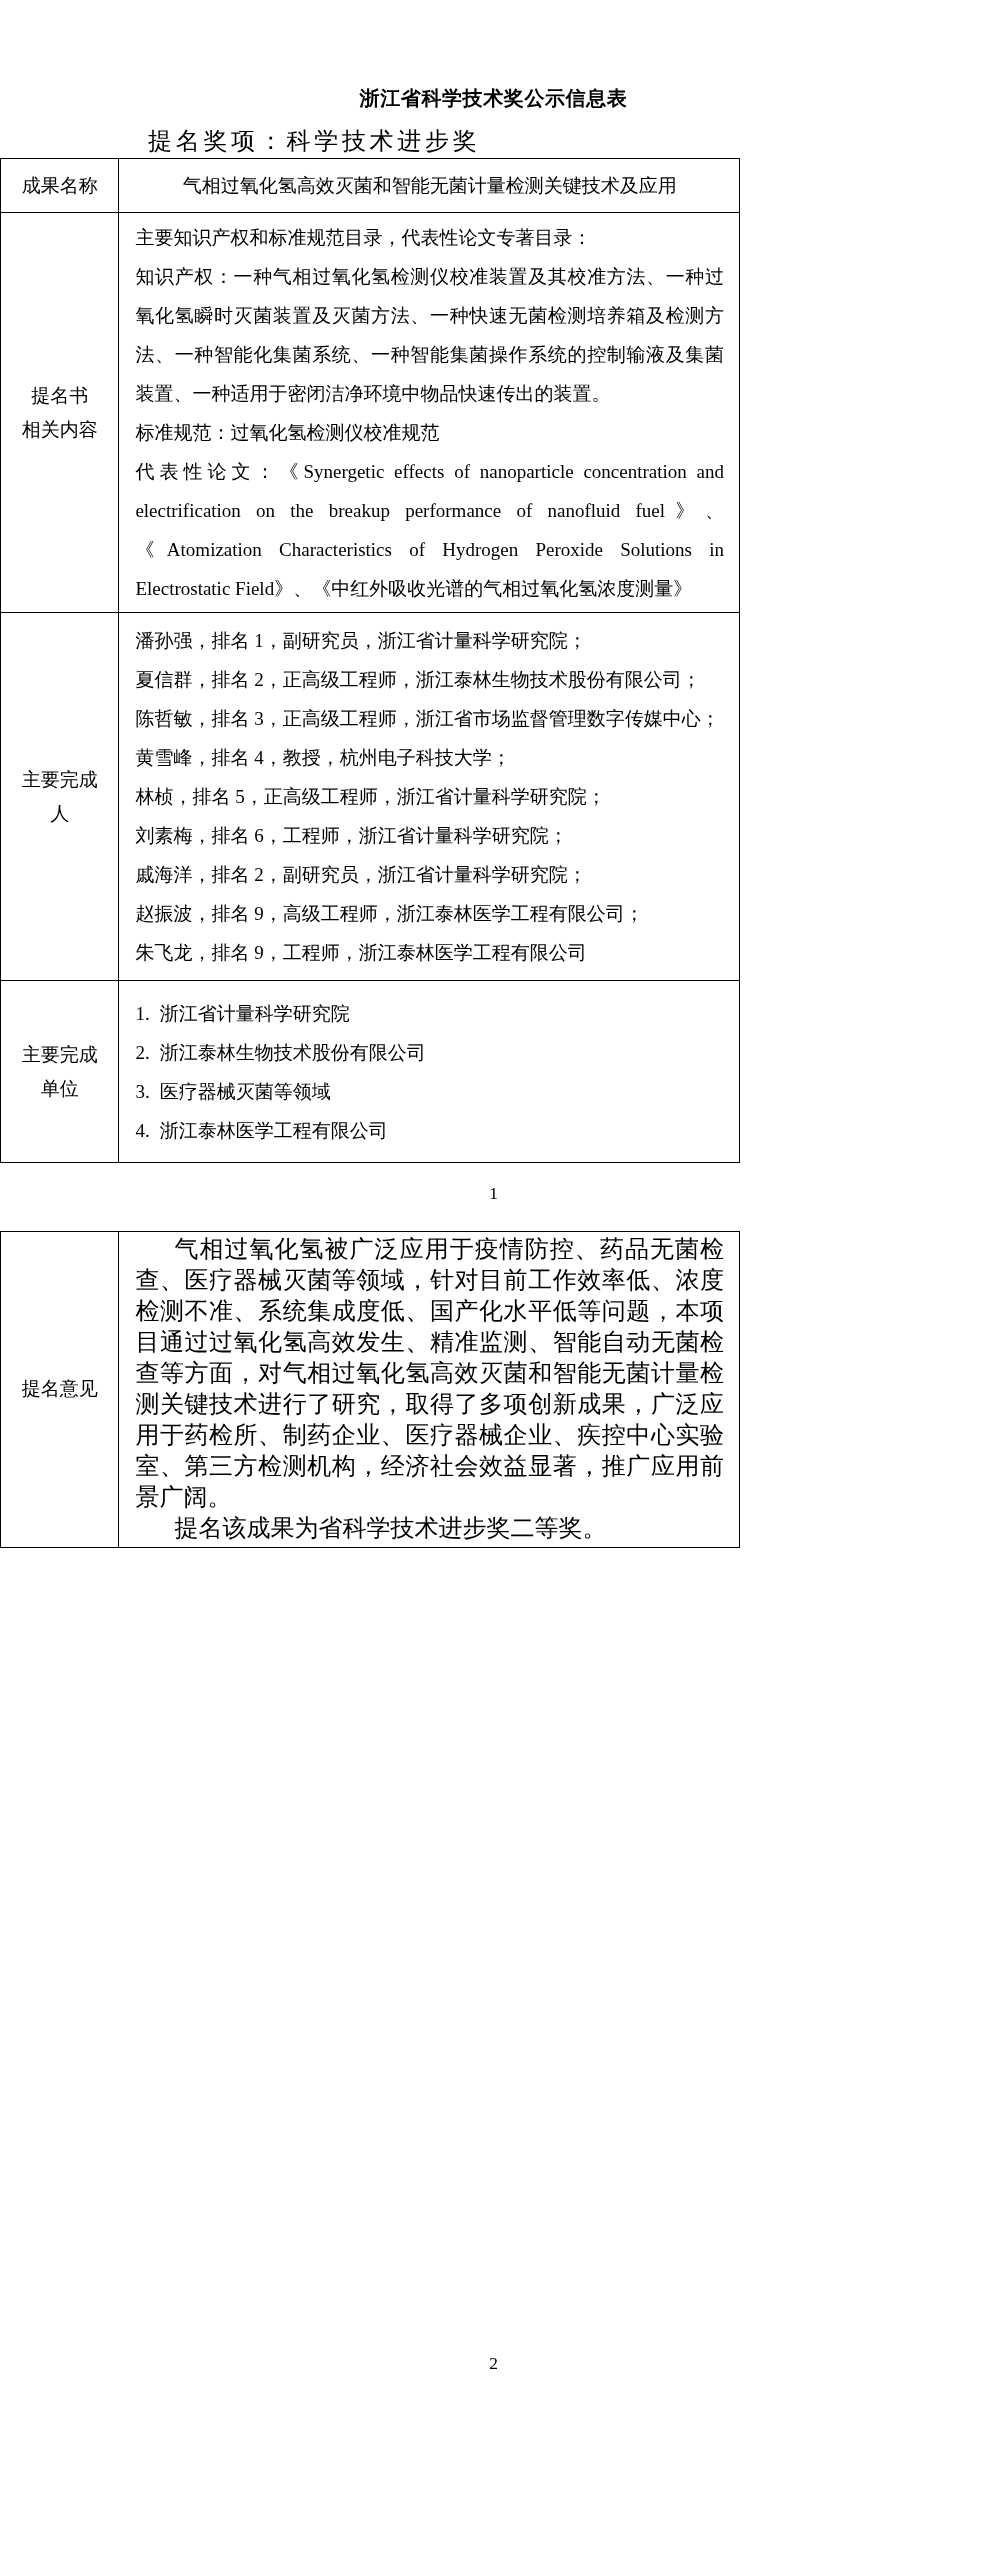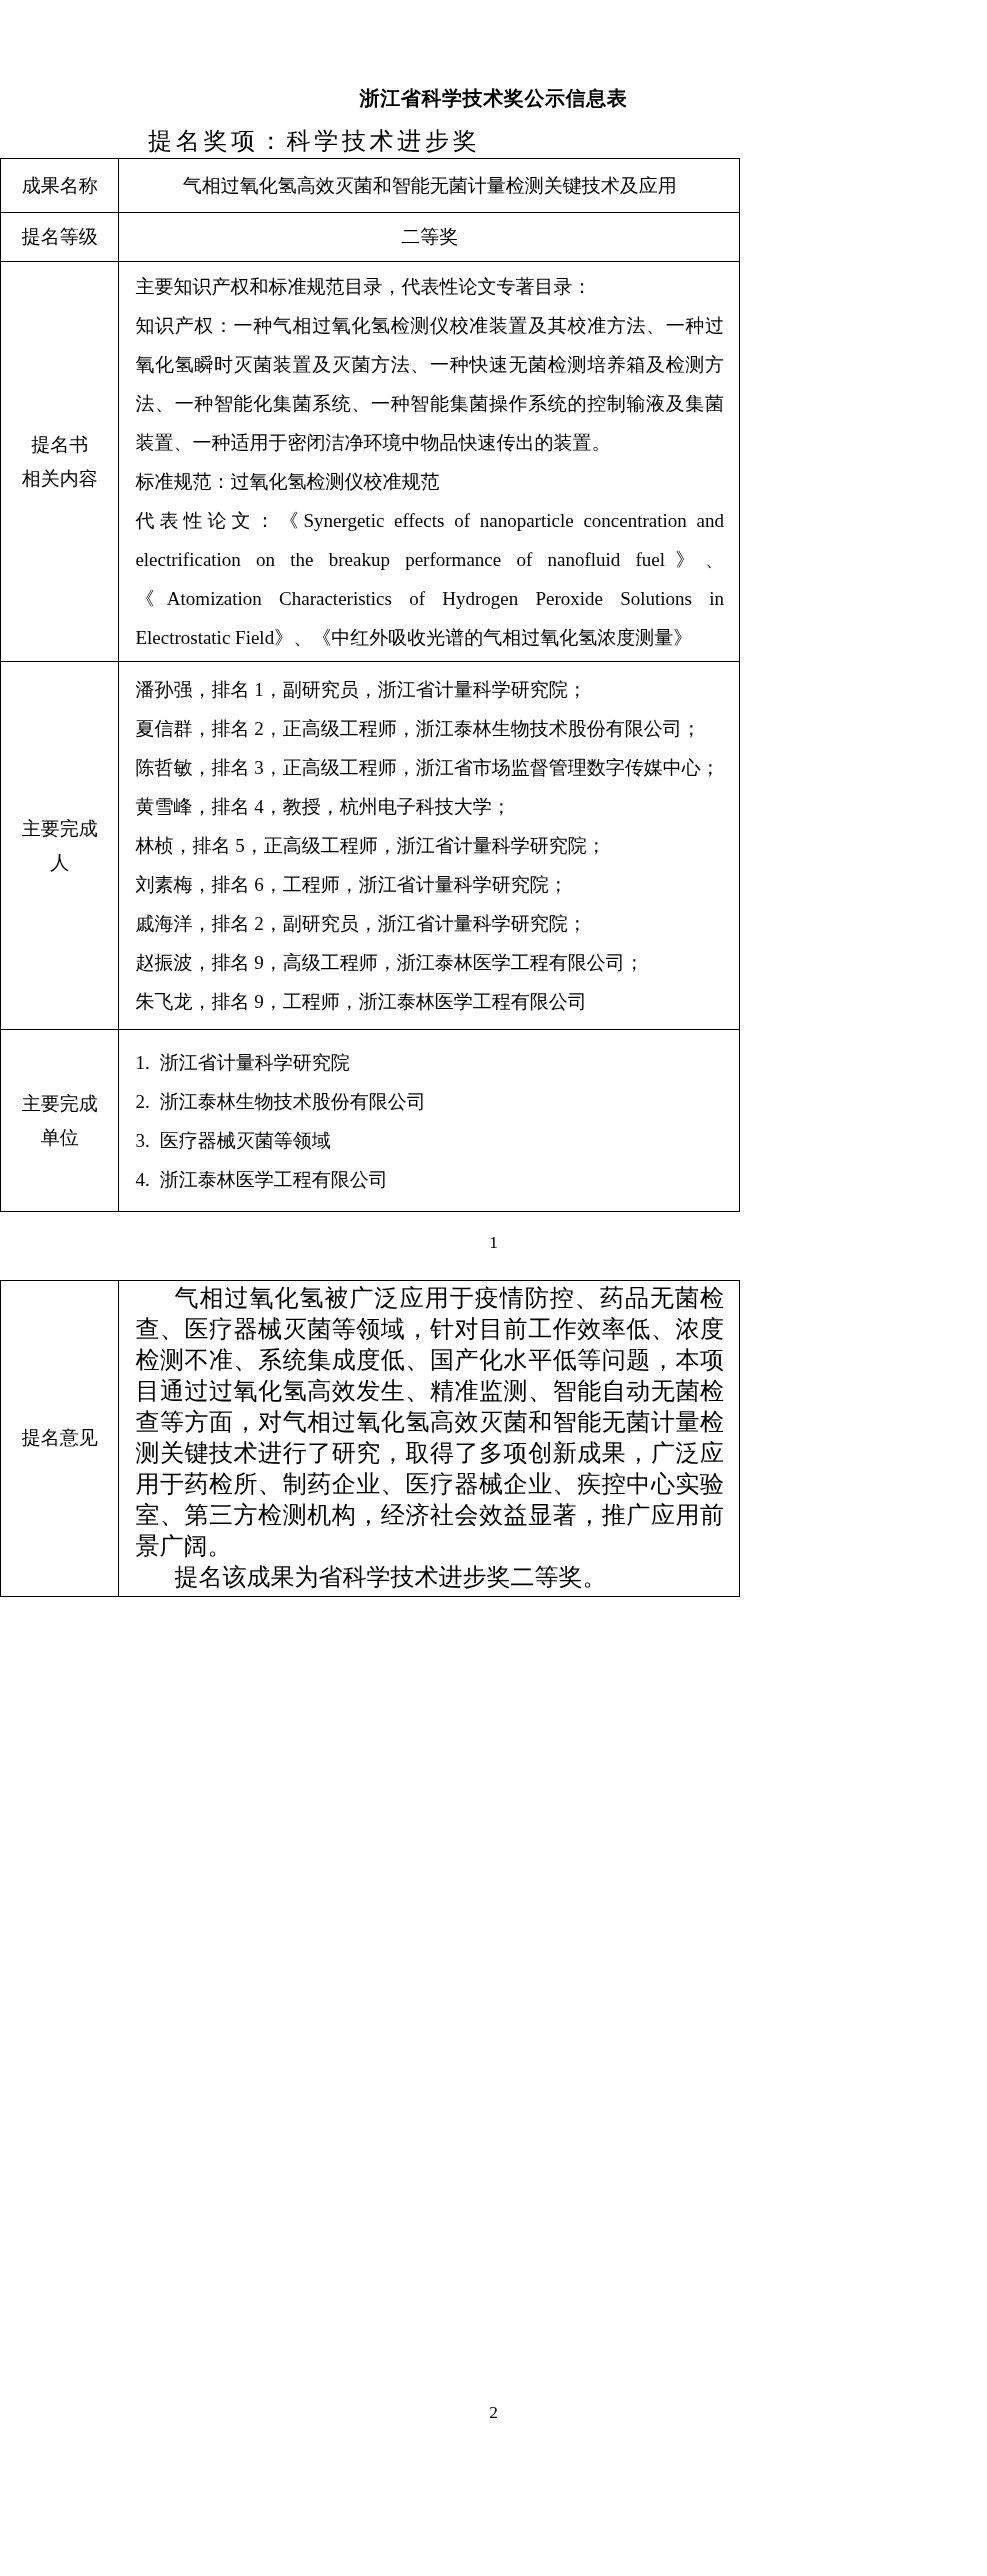--- a/index.html
+++ b/index.html
@@ -91,26 +91,20 @@
 
 <table class="form first">
   <tbody>
     <tr class="r1">
       <td class="label-col">
         <div class="label-line">成果名称</div>
       </td>
       <td class="value-col centered-value">气相过氧化氢高效灭菌和智能无菌计量检测关键技术及应用</td>
     </tr>
 
-    <tr class="r2">
-      <td class="label-col">
-        <div class="label-line">提名等级</div>
-      </td>
-      <td class="value-col centered-value">二等奖</td>
-    </tr>
 
     <tr class="r3">
       <td class="label-col">
         <div class="label-line">提名书</div>
         <div class="label-line">相关内容</div>
       </td>
       <td class="value-col top-align">
         <p class="content-paragraph">主要知识产权和标准规范目录，代表性论文专著目录：</p>
         <p class="content-paragraph">知识产权：一种气相过氧化氢检测仪校准装置及其校准方法、一种过氧化氢瞬时灭菌装置及灭菌方法、一种快速无菌检测培养箱及检测方法、一种智能化集菌系统、一种智能集菌操作系统的控制输液及集菌装置、一种适用于密闭洁净环境中物品快速传出的装置。</p>
         <p class="content-paragraph">标准规范：过氧化氢检测仪校准规范</p>

